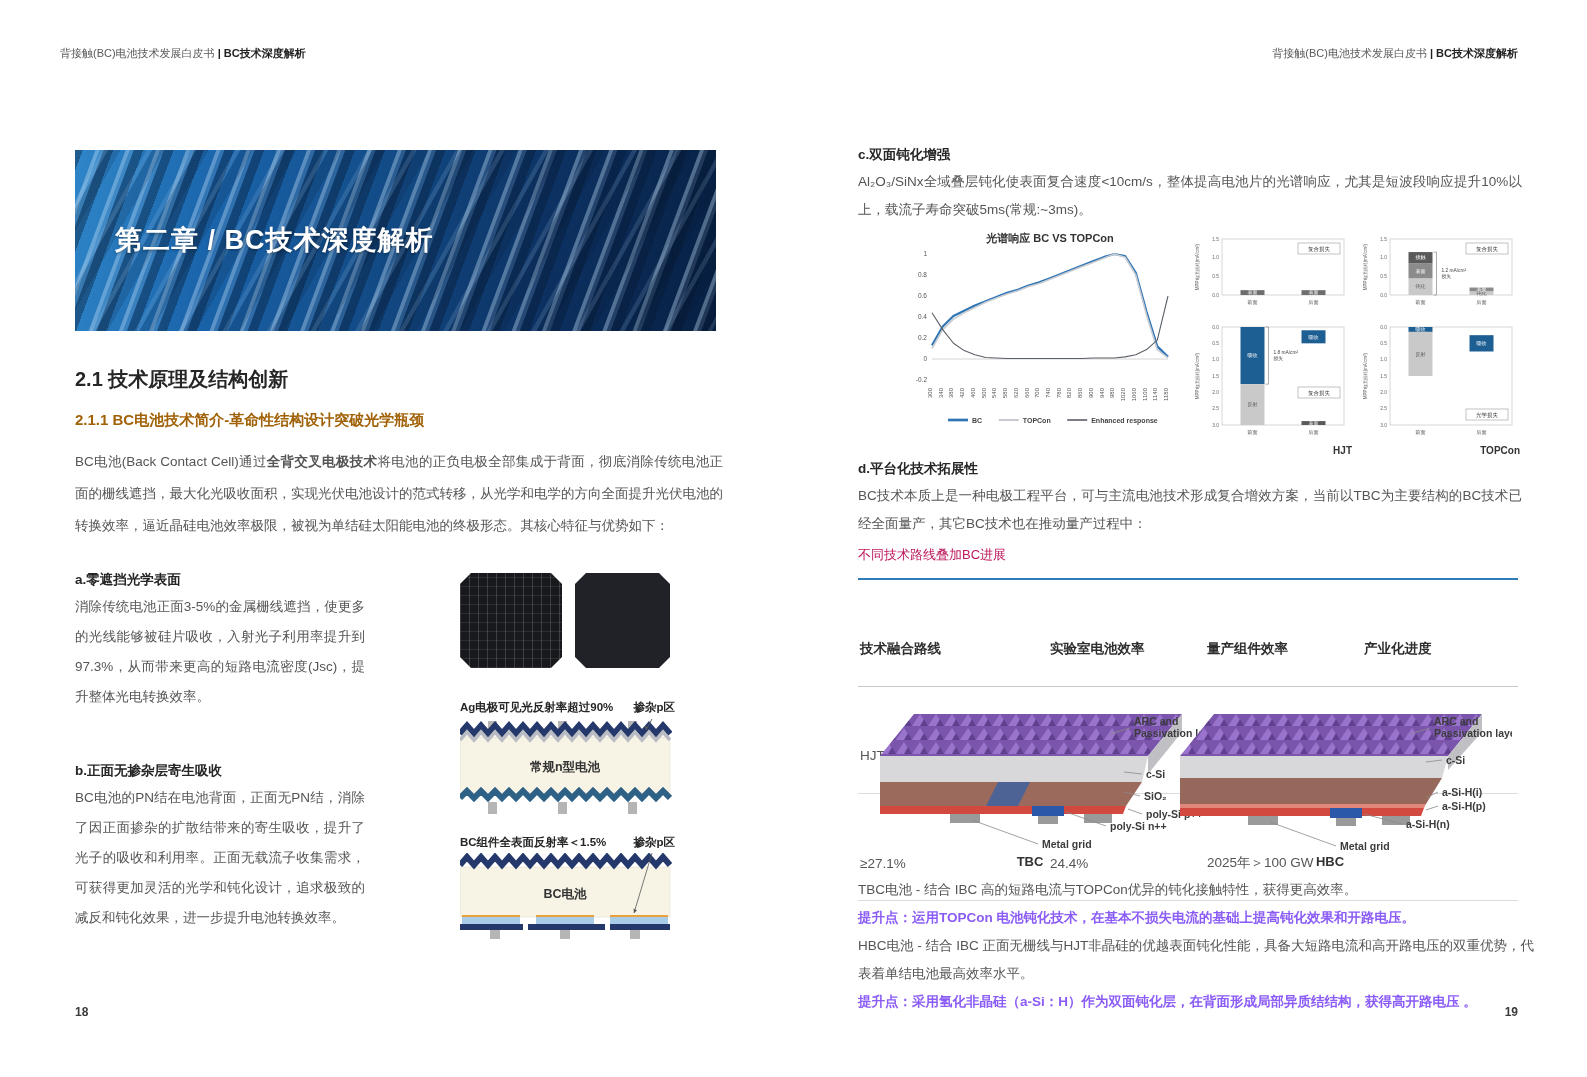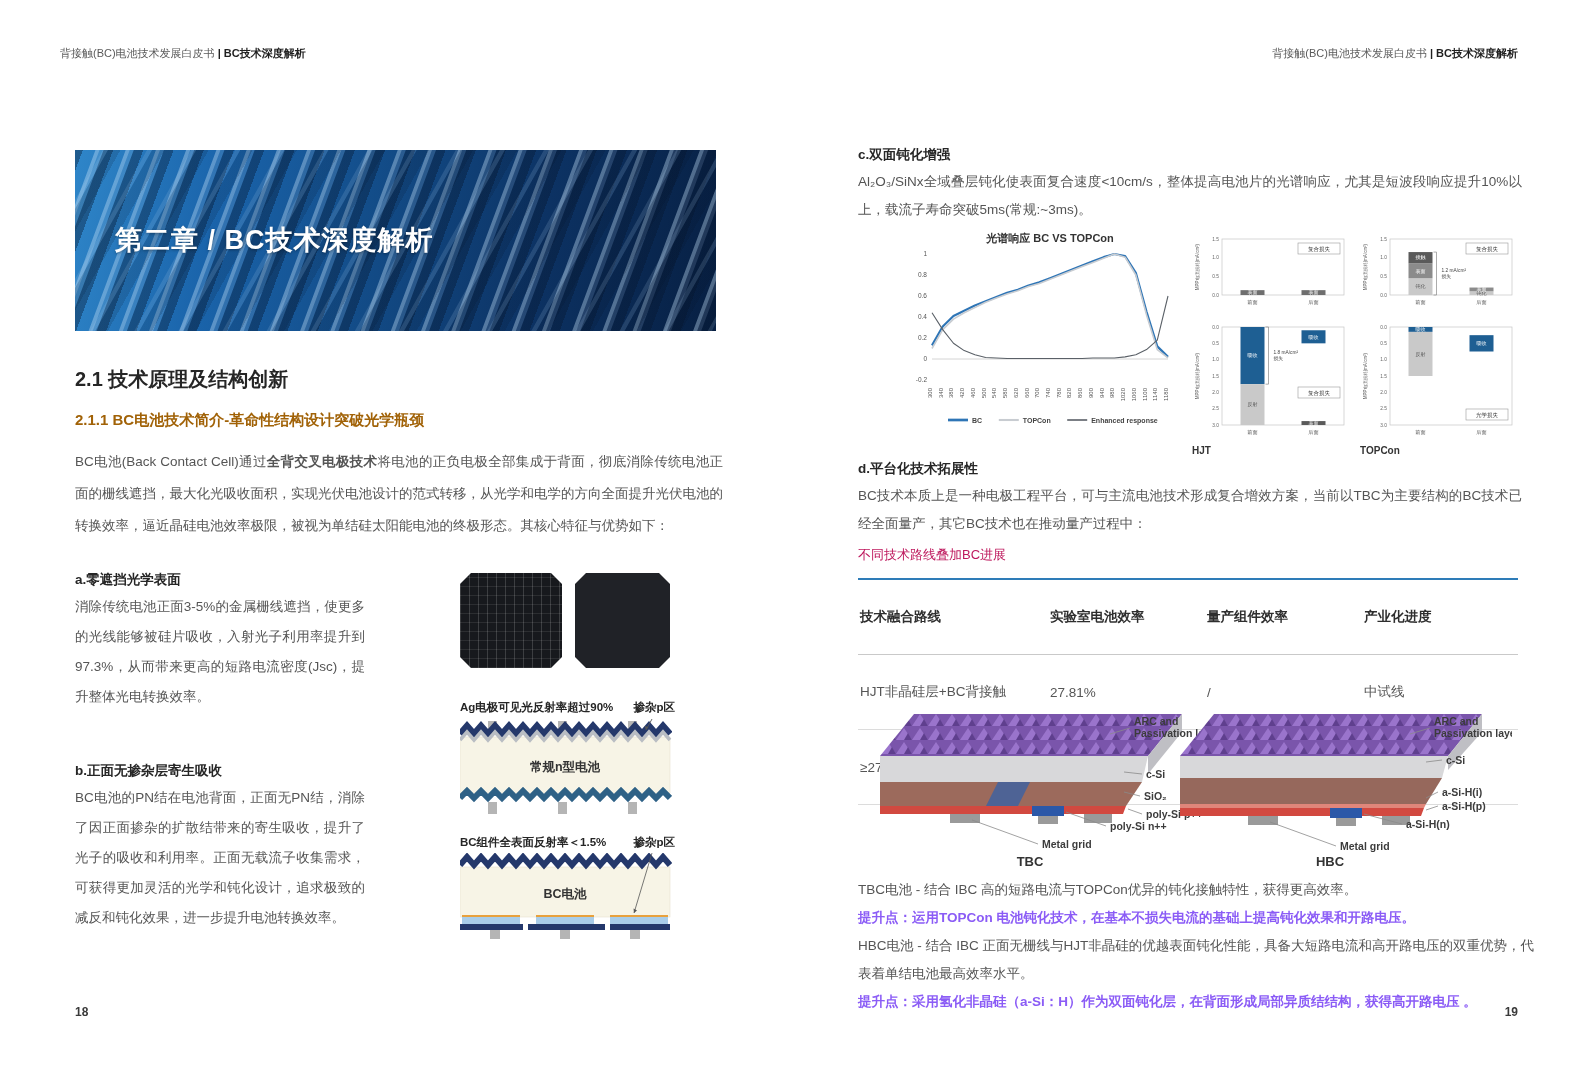--- a/index.html
+++ b/index.html
@@ -27,27 +27,27 @@
   .cell-mono{background:#202227;
     clip-path:polygon(11px 0,calc(100% - 11px) 0,100% 11px,100% calc(100% - 11px),calc(100% - 11px) 100%,11px 100%,0 calc(100% - 11px),0 11px);}
   .cell-grid{background-color:#17191d;background-image:
     repeating-linear-gradient(90deg,rgba(255,255,255,.16) 0 1px,transparent 1px 9px),
     repeating-linear-gradient(0deg,rgba(255,255,255,.09) 0 1px,transparent 1px 9px);}
   .diag-labels{display:flex;justify-content:space-between;font-size:11.5px;font-weight:bold;color:#262626;}
   
   .tbl-caption{font-size:13px;color:#be185d;}
   .tbl{border-top:2px solid #2e7cb8;}
   .tbl .row{display:grid;grid-template-columns:190px 157px 157px 156px;align-items:center;}
-  .tbl .row div{padding:28px 2px;}
+  .tbl .row div{padding:28px 2px;margin-top:32px;}
   .tbl .head{font-size:13.5px;font-weight:bold;color:#2e2e2e;border-bottom:1px solid #c9c9c9;}
   .tbl .r{font-size:13.5px;color:#555555;border-bottom:1px solid #dcdcdc;}
   .notes{font-size:13.5px;line-height:28px;color:#555555;text-align:justify;}
   .notes .bold{font-weight:bold;color:#8b5cf6;}
   svg text{font-family:"Liberation Sans",sans-serif;}
-  .mini-caption{position:absolute;font-size:10px;font-weight:bold;color:#333;width:160px;text-align:left;}
+  .mini-caption{position:absolute;font-size:10px;font-weight:bold;color:#333;width:160px;text-align:right;}
 </style>
 </head>
 <body>
 
 <div class="abs hdr" style="left:60px;top:46px;">
   <span>背接触(BC)电池技术发展白皮书</span>
   <b> <span>|</span> <span>BC技术深度解析</span></b>
 </div>
 
 <div class="abs banner">

